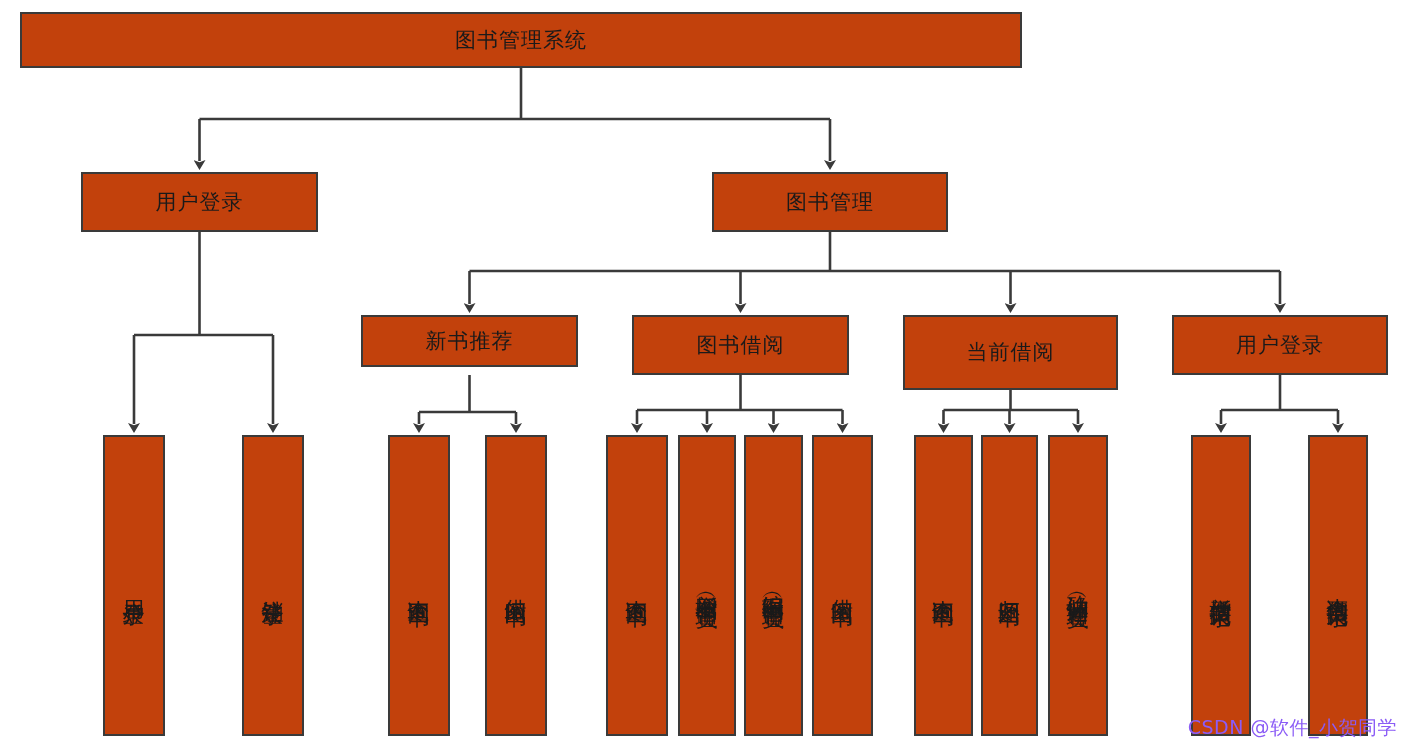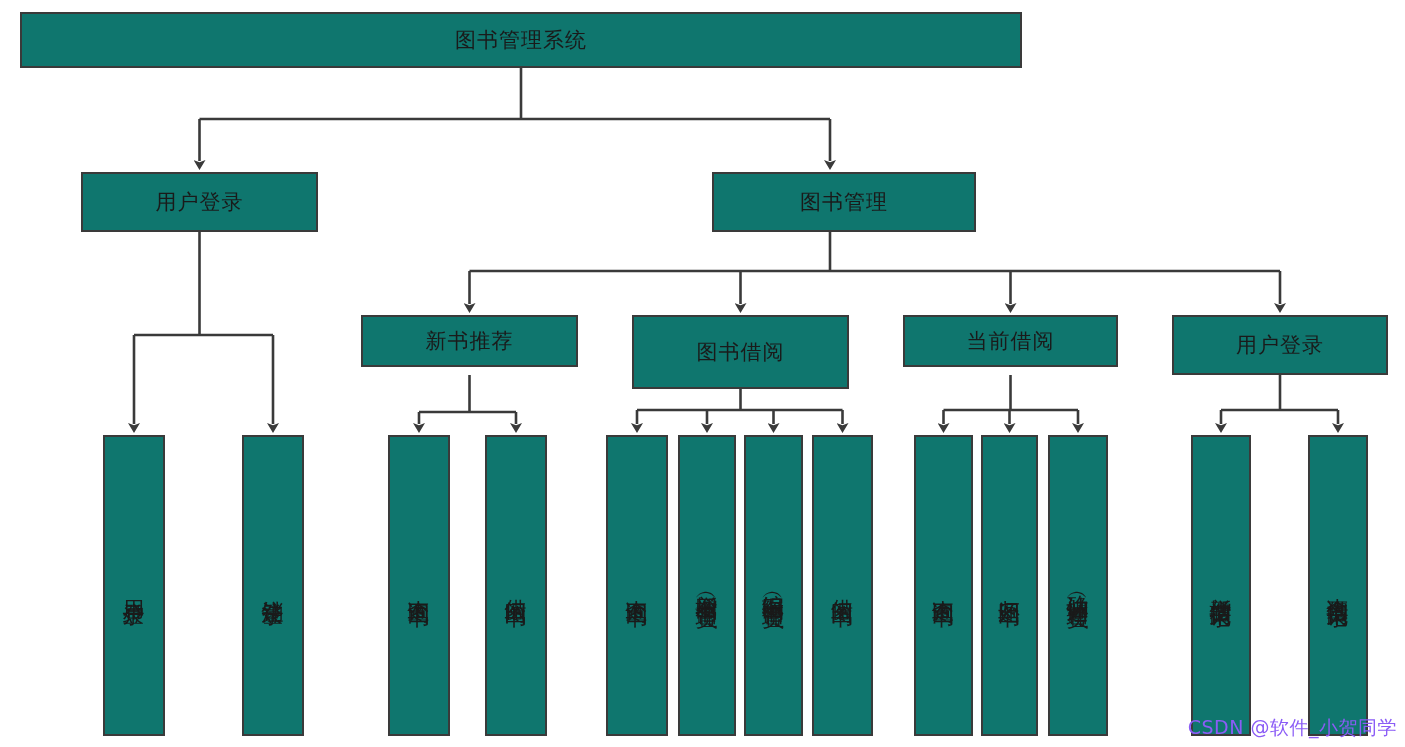--- a/index.html
+++ b/index.html
@@ -15,21 +15,21 @@
     position: relative;
     width: 1405px;
     height: 747px;
     background: #ffffff;
     overflow: hidden;
   }
   .node {
     position: absolute;
     box-sizing: border-box;
     border: 2.5px solid #3a3a3a;
-    background: #0f766e;
+    background: #c2410c;
     display: flex;
     align-items: center;
     justify-content: center;
     color: #1a1a1a;
     z-index: 3;
   }
   .node .label {
     font-size: 21px;
     line-height: 1.25;
     letter-spacing: 1px;
@@ -116,31 +116,31 @@
       </g>
   </svg>
 
   <div class="node" style="left: 20px; top: 12px; width: 1002px; height: 56px;">
     <span class="label">图书管理系统</span>
   </div>
 
   <div class="node" style="left: 81px; top: 172px; width: 237px; height: 60px;">
     <span class="label">用户登录</span>
   </div>
-  <div class="node" style="left: 712px; top: 172px; width: 264px; height: 60px;">
+  <div class="node" style="left: 712px; top: 172px; width: 236px; height: 60px;">
     <span class="label">图书管理</span>
   </div>
 
   <div class="node" style="left: 361px; top: 315px; width: 217px; height: 52px;">
     <span class="label">新书推荐</span>
   </div>
-  <div class="node" style="left: 632px; top: 315px; width: 217px; height: 74px;">
+  <div class="node" style="left: 632px; top: 315px; width: 217px; height: 60px;">
     <span class="label">图书借阅</span>
   </div>
-  <div class="node" style="left: 903px; top: 315px; width: 215px; height: 52px;">
+  <div class="node" style="left: 903px; top: 315px; width: 215px; height: 75px;">
     <span class="label">当前借阅</span>
   </div>
   <div class="node" style="left: 1172px; top: 315px; width: 216px; height: 60px;">
     <span class="label">用户登录</span>
   </div>
 
   <div class="node vertical" style="left: 103px; top: 435px; width: 62px; height: 301px;">
     <span class="label">用户登录</span>
   </div>
   <div class="node vertical" style="left: 242px; top: 435px; width: 62px; height: 301px;">

